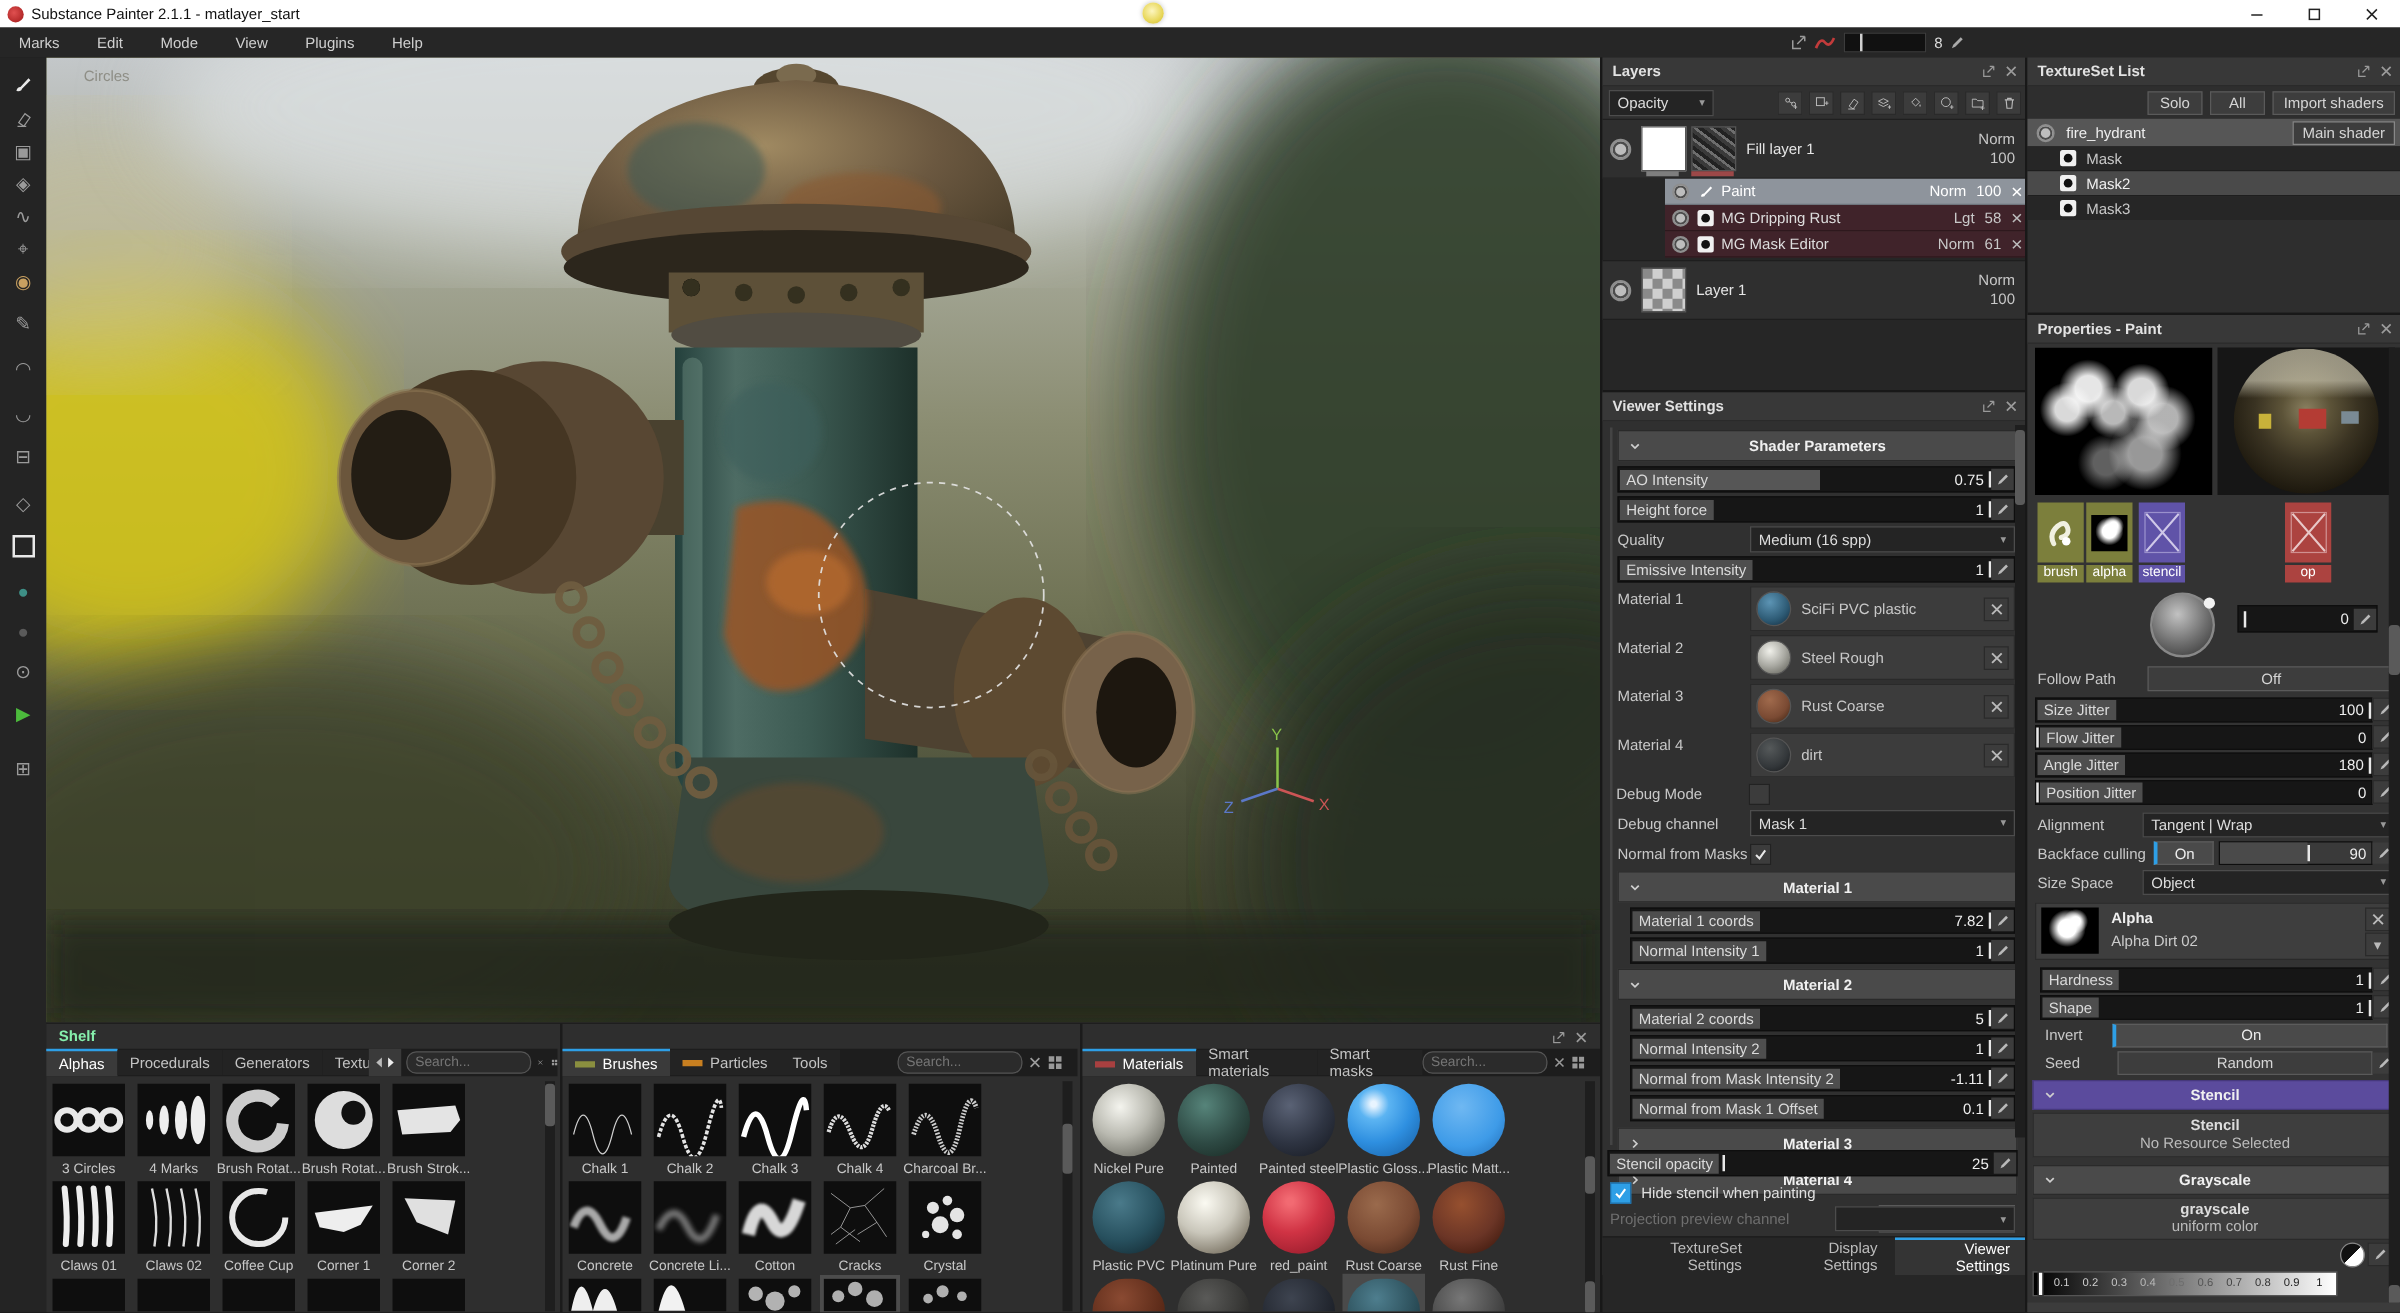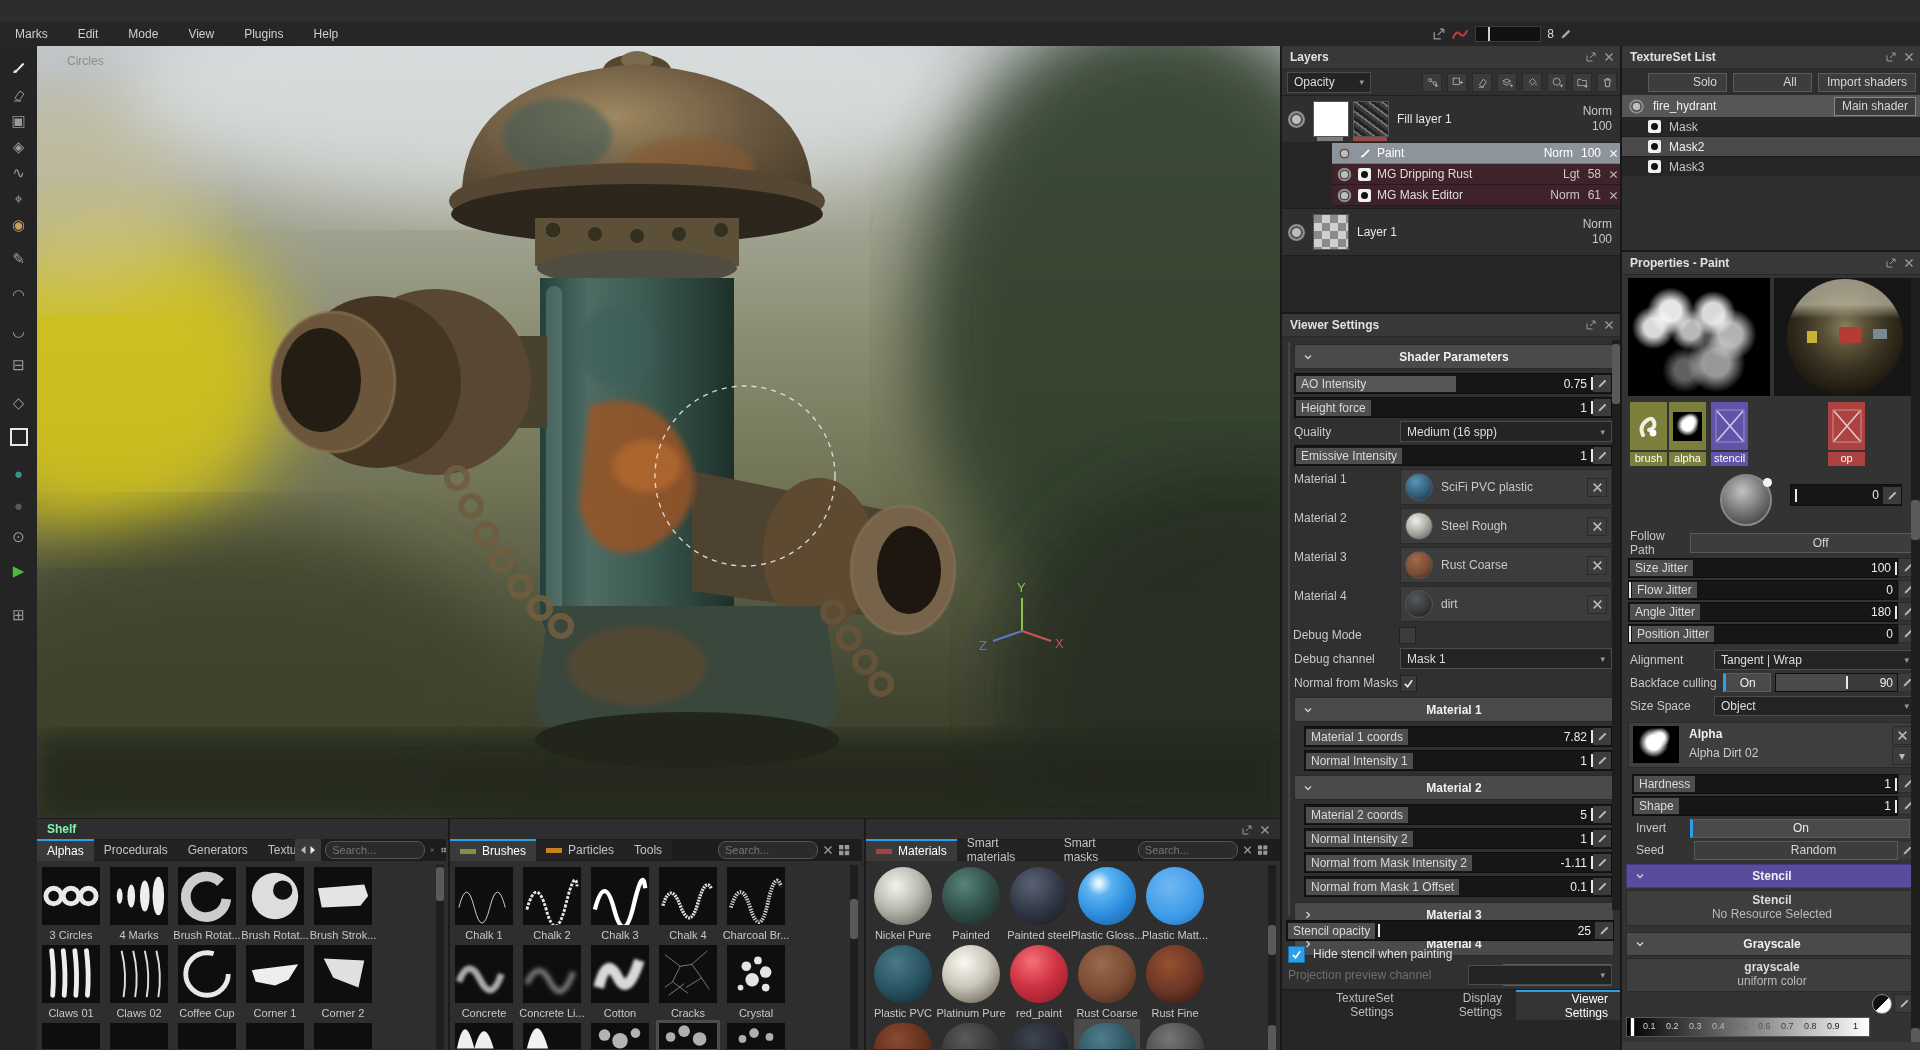--- a/index.html
+++ b/index.html
@@ -36,21 +36,21 @@
   .secbar .chev{width:26px;display:flex;justify-content:center;color:#cfcfcf;}
   .secbar .cap{flex:1;text-align:center;margin-right:26px;}
   .chip-row{background:#161616;border:1px solid #0e0e0e;display:flex;align-items:center;color:#ddd;}
   .chip-row .chip{background:#4e4e4e;color:#dadada;padding:1px 5px;margin:1px;white-space:nowrap;}
   .chip-row .val{margin-left:auto;padding-right:4px;color:#eee;}
   .caret{width:2px;height:13px;background:#e8e8e8;}
   .pbtn{width:18px;height:17px;background:#3c3c3c;border:1px solid #2a2a2a;display:flex;align-items:center;justify-content:center;color:#b9b9b9;}
   .pbtn svg{width:11px;height:11px;}
   .ddown{background:#242424;border:1px solid #4c4c4c;display:flex;align-items:center;color:#ddd;padding:0 6px;}
   .ddown .dar{margin-left:auto;color:#999;font-size:9px;}
-  .btn{background:#3d3d3d;border:1px solid #5a5a5a;color:#d5d5d5;display:flex;align-items:center;justify-content:center;padding-left:35px;}
+  .btn{background:#3d3d3d;border:1px solid #5a5a5a;color:#d5d5d5;display:flex;align-items:center;justify-content:center;}
   .checkbox{width:15px;height:15px;background:#3c3c3c;border:1px solid #222;display:flex;align-items:center;justify-content:center;color:#e8e8e8;}
   .checkbox svg{width:11px;height:11px;}
   
   .lrow{display:flex;align-items:center;}
   .visdot{width:13px;height:13px;border-radius:50%;border:2px solid #8e8e8e;background:#bdbdbd;box-shadow:inset 0 0 0 2px #4c4c4c;}
   .thumb32{width:34px;height:34px;border:1px solid #555;}
   .maskfx{width:13px;height:13px;background:#f0f0f0;border-radius:2px;display:flex;align-items:center;justify-content:center;}
   .maskfx i{width:7px;height:7px;border-radius:50%;background:#111;}
   
   .shelf-tab{height:20px;display:flex;align-items:center;padding:0 10px;background:#232323;color:#c3c3c3;}
@@ -143,20 +143,40 @@
         <circle cx="4" cy="4" r="2" fill="none" stroke="currentColor"></circle>
         <circle cx="10" cy="8" r="2" fill="none" stroke="currentColor"></circle>
         <path d="M5.5 5.5 L8.5 7" stroke="currentColor"></path>
         <path d="M10 11 H14 M12 9 V13" stroke="currentColor"></path>
       </symbol>
   </defs>
 </svg>
 
 <div id="app">
 
+  <div class="abs flex" id="titlebar">
+    <span class="logo"></span>
+    <span class="t">Substance Painter 2.1.1 - matlayer_start</span>
+    <span class="abs title-dot"></span>
+    <span class="abs wbtn" style="right:92px">
+        <svg viewBox="0 0 11 11">
+          <path d="M1 6 H10" stroke="#222" stroke-width="1.2"></path>
+        </svg>
+      </span>
+    <span class="abs wbtn" style="right:46px">
+        <svg viewBox="0 0 11 11">
+          <rect x="1.5" y="1.5" width="8" height="8" fill="none" stroke="#222" stroke-width="1.2"></rect>
+        </svg>
+      </span>
+    <span class="abs wbtn" style="right:0">
+        <svg viewBox="0 0 11 11">
+          <path d="M1.5 1.5 L9.5 9.5 M9.5 1.5 L1.5 9.5" stroke="#222" stroke-width="1.2"></path>
+        </svg>
+      </span>
+  </div>
 
   <div class="abs flex" id="menubar">
     <span class="menu-item">Marks</span>
     <span class="menu-item">Edit</span>
     <span class="menu-item">Mode</span>
     <span class="menu-item">View</span>
     <span class="menu-item">Plugins</span>
     <span class="menu-item">Help</span>
     <span class="quickstrip">
       <svg width="12" height="12" viewBox="0 0 10 10" style="color:#9a9a9a">

